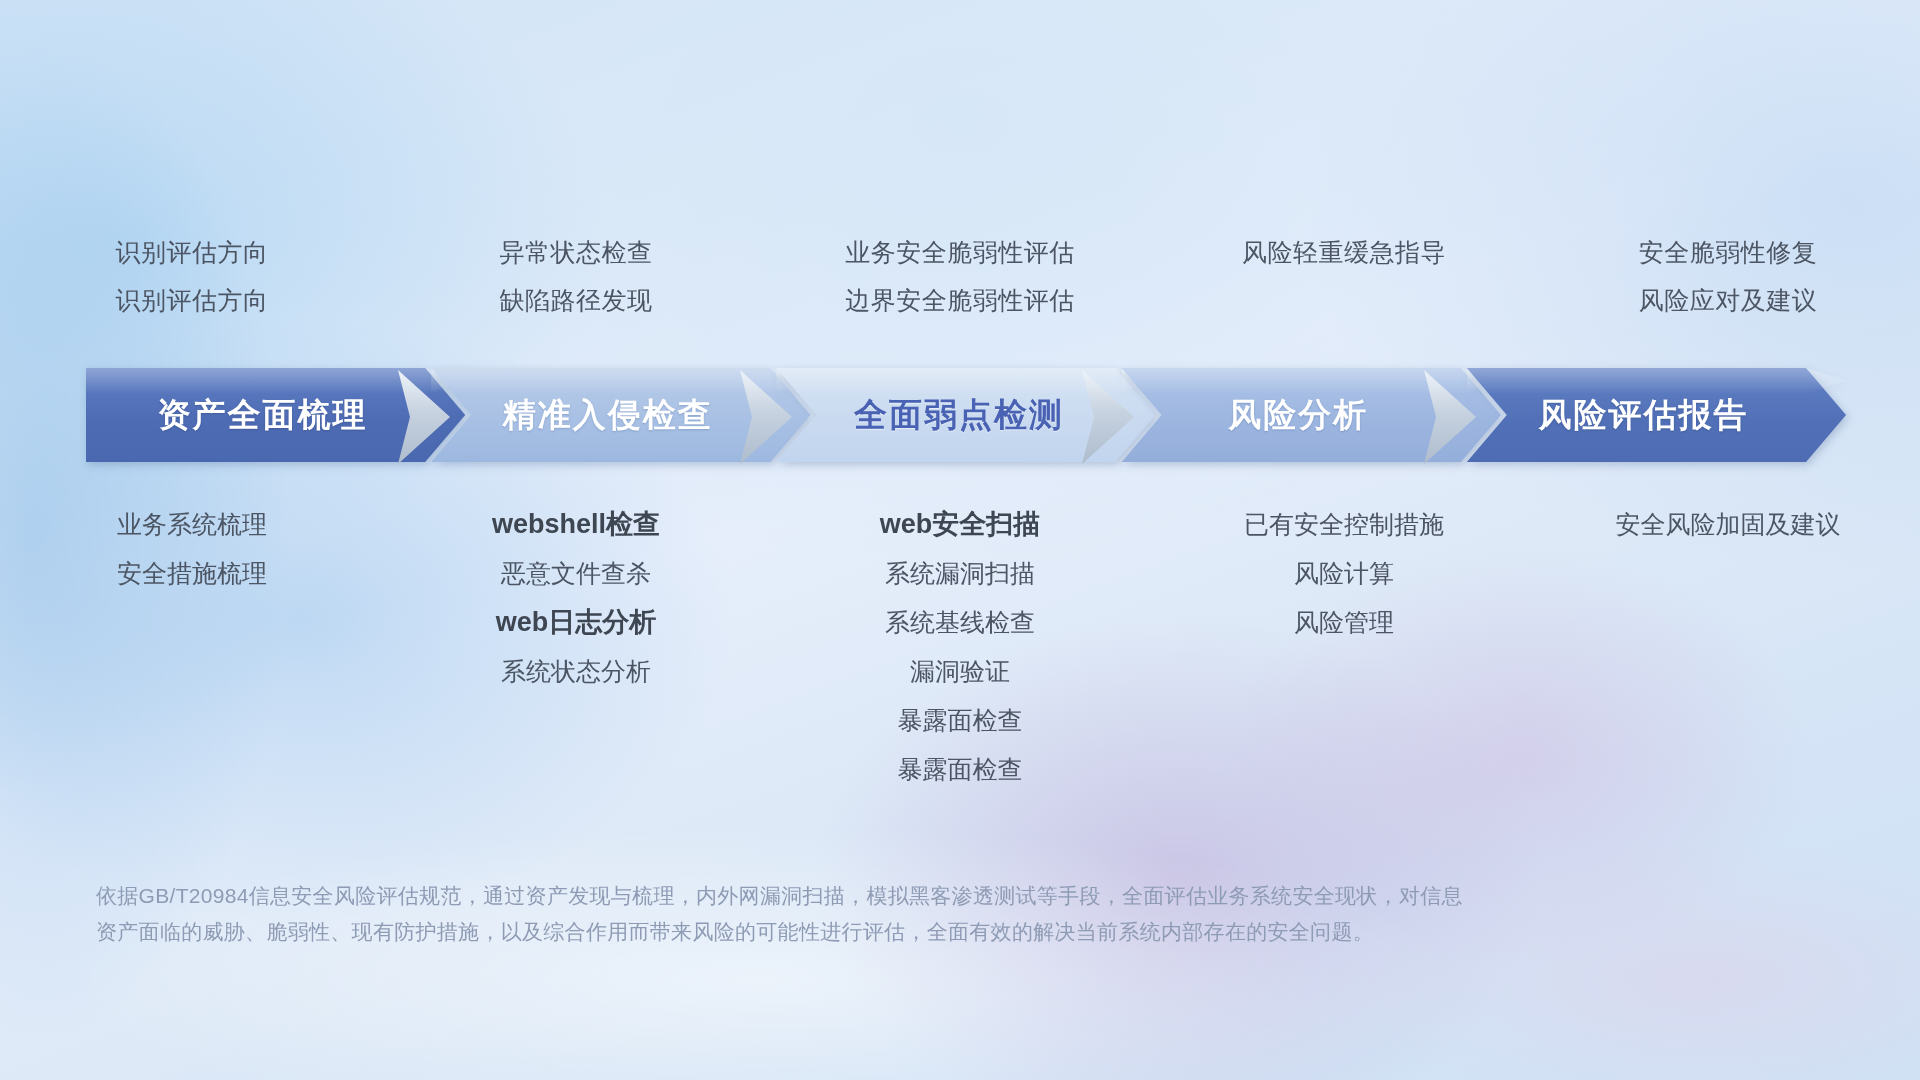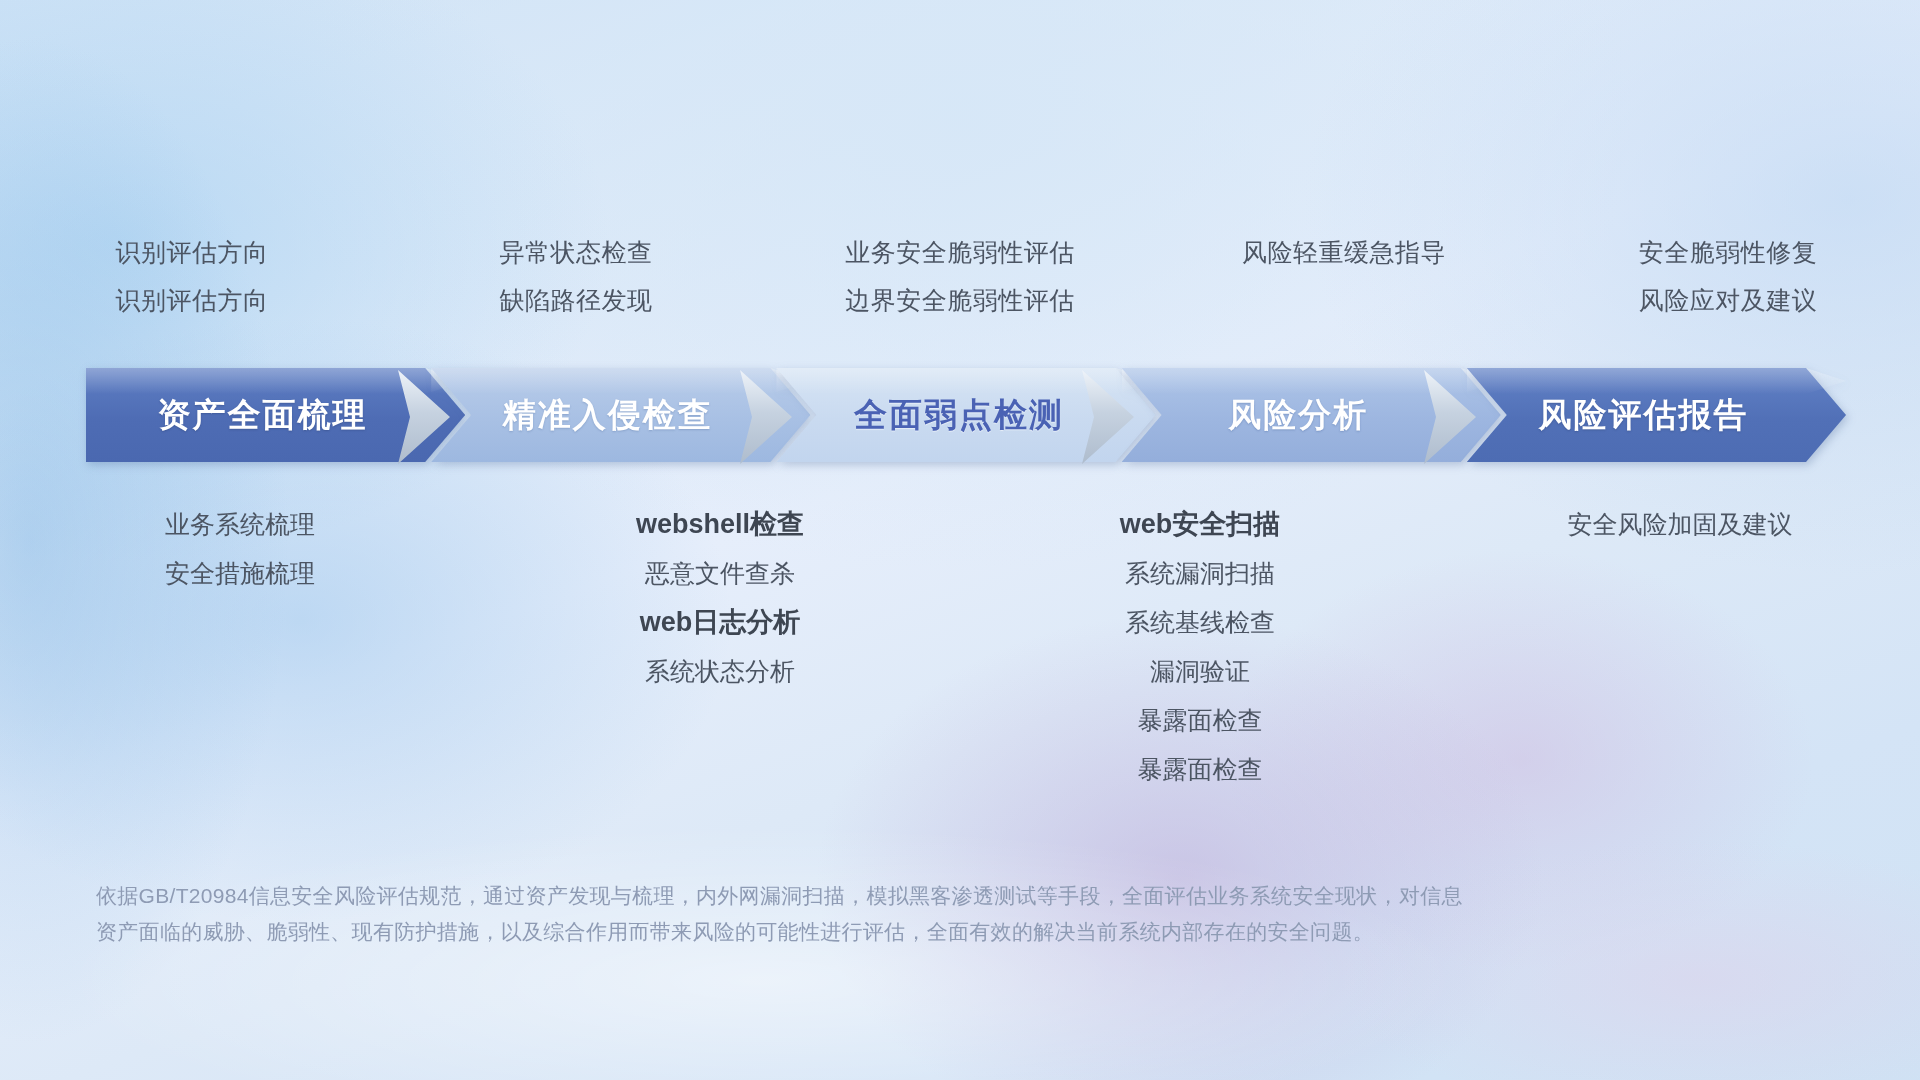--- a/index.html
+++ b/index.html
@@ -191,20 +191,25 @@
 
     <div class="bcol">
       <div class="bitem strong">web安全扫描</div>
       <div class="bitem">系统漏洞扫描</div>
       <div class="bitem">系统基线检查</div>
       <div class="bitem">漏洞验证</div>
       <div class="bitem">暴露面检查</div>
       <div class="bitem">暴露面检查</div>
     </div>
 
+    <div class="bcol">
+      <div class="bitem">已有安全控制措施</div>
+      <div class="bitem">风险计算</div>
+      <div class="bitem">风险管理</div>
+    </div>
 
     <div class="bcol">
       <div class="bitem">安全风险加固及建议</div>
     </div>
 
   </div>
 
   <div class="footnote">
     <div>依据GB/T20984信息安全风险评估规范，通过资产发现与梳理，内外网漏洞扫描，模拟黑客渗透测试等手段，全面评估业务系统安全现状，对信息</div>
     <div>资产面临的威胁、脆弱性、现有防护措施，以及综合作用而带来风险的可能性进行评估，全面有效的解决当前系统内部存在的安全问题。</div>

